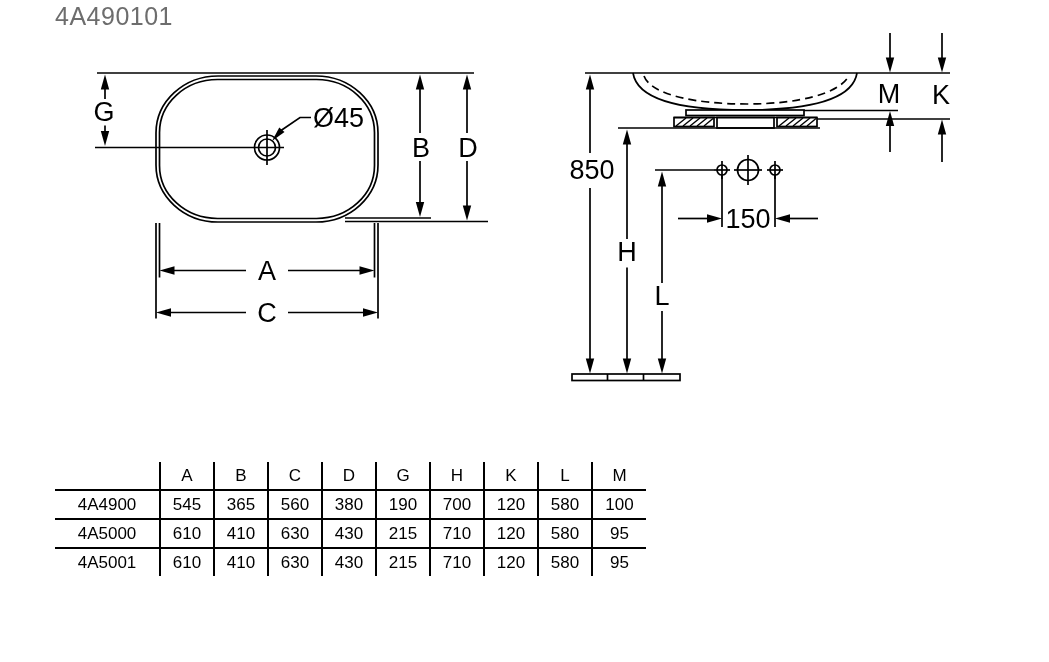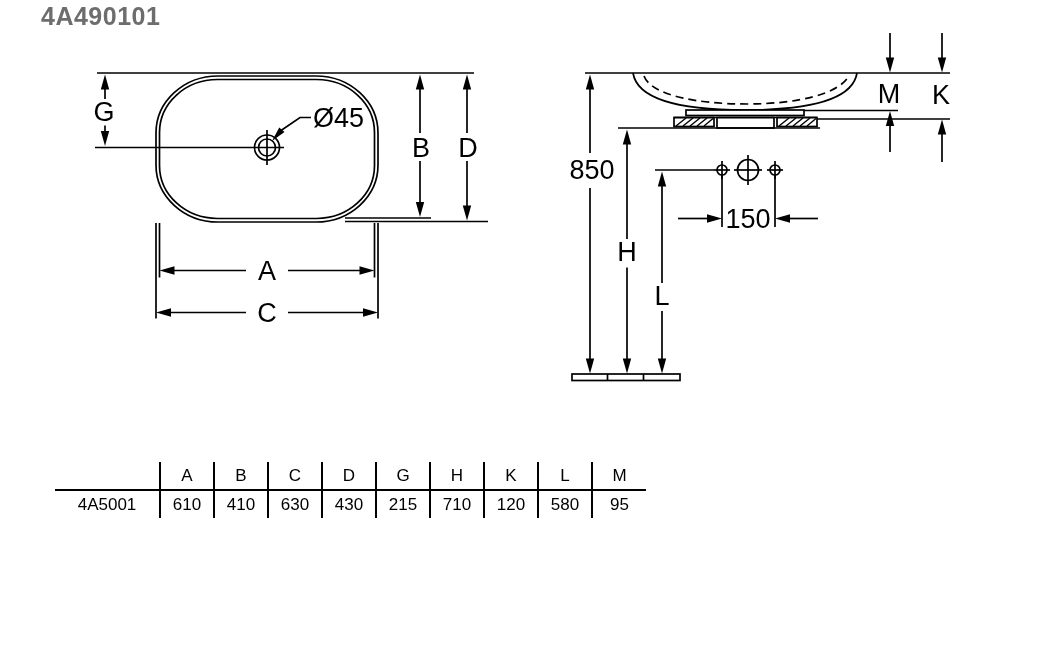--- a/index.html
+++ b/index.html
@@ -1,22 +1,22 @@
 <!DOCTYPE html>
 <html><head>
 <meta charset="utf-8">
 <style>
   html,body { margin:0; padding:0; background:#ffffff; }
   body {
     width:1049px; height:662px; position:relative; overflow:hidden;
     font-family:"Liberation Sans", sans-serif; color:#000;
   }
   .title {
-    position:absolute; left:41px; top:2px; margin:0;
-    font-size:25px; font-weight:bold; color:#6d6d6d; letter-spacing:0.5px;
+    position:absolute; left:55px; top:2px; margin:0;
+    font-size:25px; font-weight:normal; color:#6d6d6d; letter-spacing:0.5px;
   }
   svg.drawing { position:absolute; left:0; top:0; }
   svg.drawing line, svg.drawing path, svg.drawing rect, svg.drawing circle, svg.drawing polyline {
     stroke:#000; stroke-width:1.7; fill:none;
   }
   svg.drawing rect.whitefill { fill:#ffffff; }
   svg.drawing polygon { fill:#000; stroke:none; }
   svg.drawing line.hatchline { stroke-width:1.4; }
   .dim-text { font-size:27px; fill:#000; stroke:none; }
   table.dims {
@@ -224,20 +224,44 @@
     <th>A</th>
     <th>B</th>
     <th>C</th>
     <th>D</th>
     <th>G</th>
     <th>H</th>
     <th>K</th>
     <th>L</th>
     <th class="lastcol">M</th>
   </tr>
+  <tr>
+    <td>4A4900</td>
+    <td>545</td>
+    <td>365</td>
+    <td>560</td>
+    <td>380</td>
+    <td>190</td>
+    <td>700</td>
+    <td>120</td>
+    <td>580</td>
+    <td class="lastcol">100</td>
+  </tr>
+  <tr>
+    <td>4A5000</td>
+    <td>610</td>
+    <td>410</td>
+    <td>630</td>
+    <td>430</td>
+    <td>215</td>
+    <td>710</td>
+    <td>120</td>
+    <td>580</td>
+    <td class="lastcol">95</td>
+  </tr>
   <tr class="lastrow">
     <td>4A5001</td>
     <td>610</td>
     <td>410</td>
     <td>630</td>
     <td>430</td>
     <td>215</td>
     <td>710</td>
     <td>120</td>
     <td>580</td>

